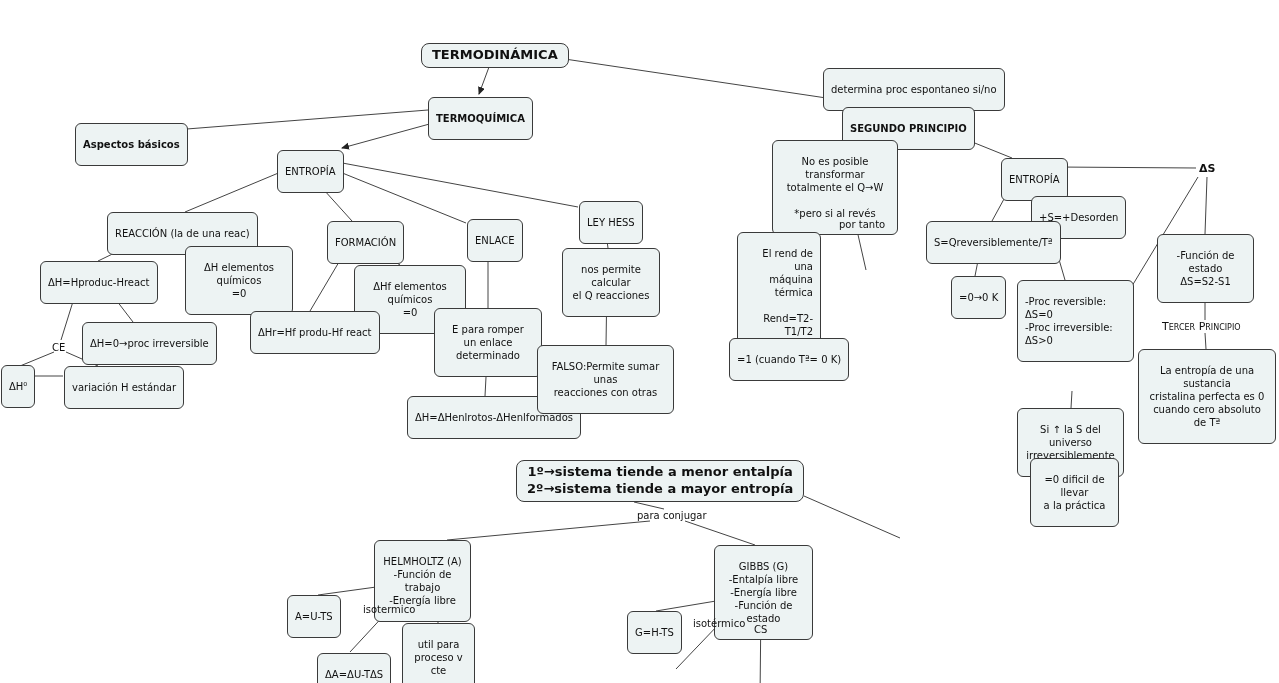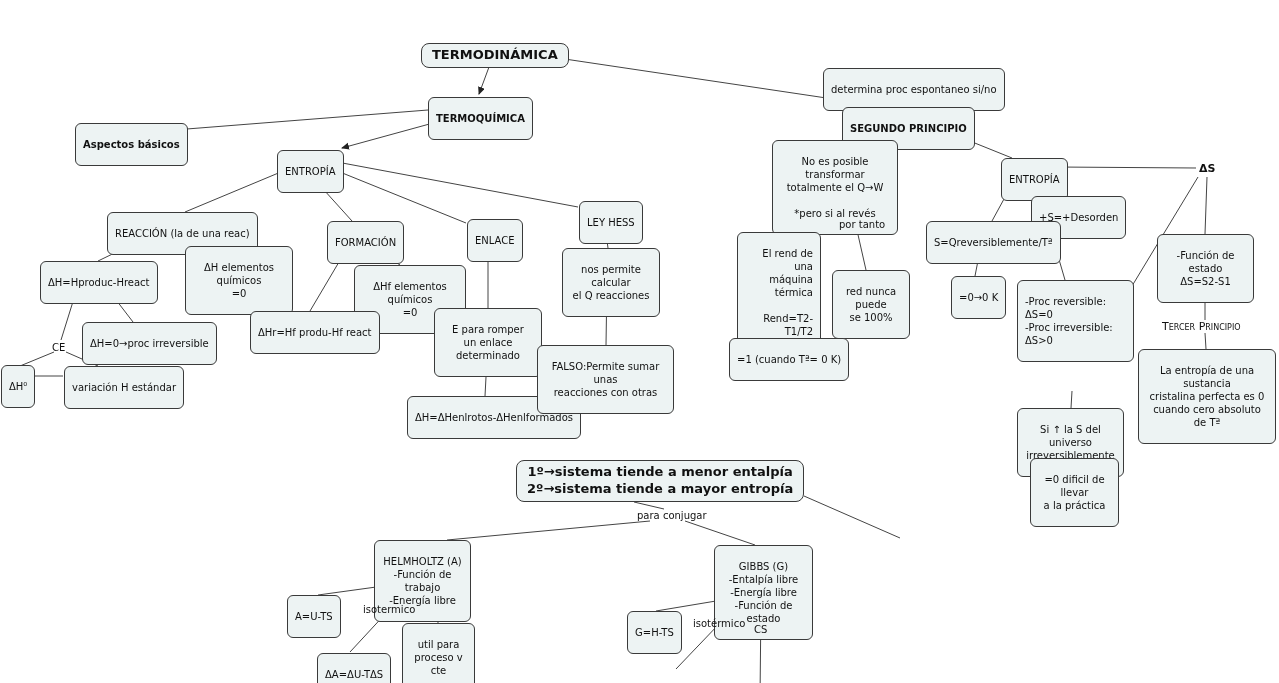--- a/index.html
+++ b/index.html
@@ -131,22 +131,20 @@
 
   <div class="node box" style="left:772px;top:100px;width:126px;">No es posible transformar
 totalmente el Q→W
 
 *pero si al revés</div>
   <div class="node box" style="left:737px;top:192px;width:84px;text-align:right;">El rend de una
 máquina térmica
 
 Rend=T2-T1/T2</div>
   <div class="node label" style="left:839px;top:178px;">por tanto</div>
-  <div class="node box" style="left:832px;top:230px;width:78px;">red nunca puede
-se 100%</div>
   <div class="node box" style="left:729px;top:298px;">=1 (cuando Tª= 0 K)</div>
 
   <div class="node box" style="left:1001px;top:118px;">ENTROPÍA</div>
   <div class="node box" style="left:1031px;top:156px;">+S=+Desorden</div>
   <div class="node box" style="left:926px;top:181px;">S=Qreversiblemente/Tª</div>
   <div class="node box" style="left:951px;top:236px;">=0→0 K</div>
   <div class="node label bold" style="left:1199px;top:122px;font-size:11px;">ΔS</div>
   <div class="node box" style="left:1157px;top:194px;width:97px;">-Función de estado
 ΔS=S2-S1</div>
   <div class="node label smallcaps" style="left:1162px;top:280px;">Tercer Principio</div>

